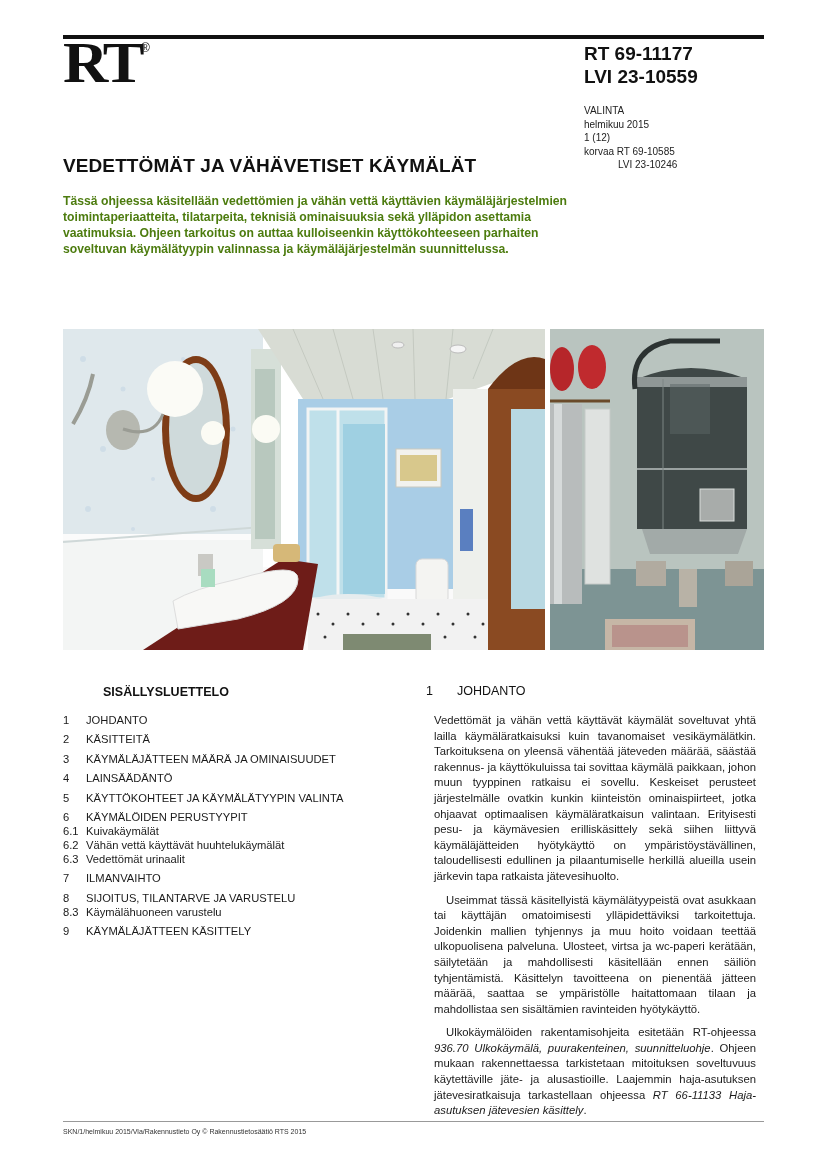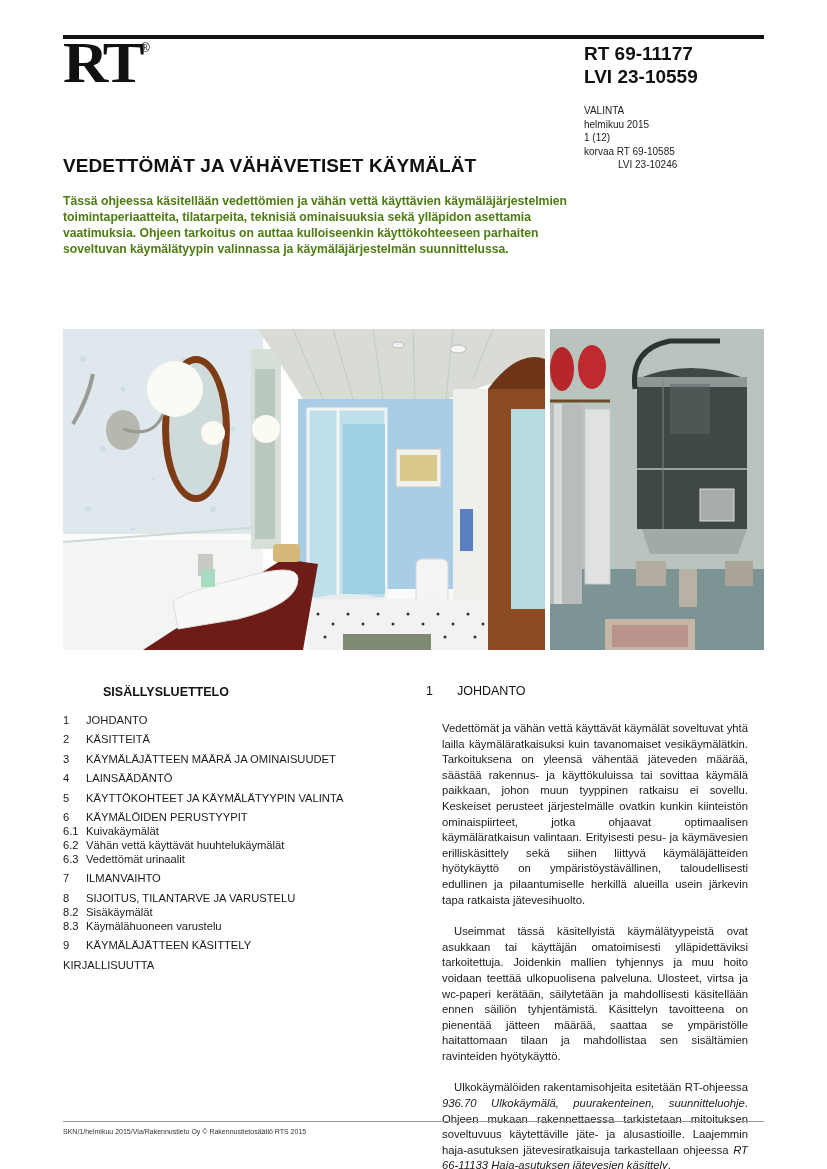--- a/index.html
+++ b/index.html
@@ -31,21 +31,21 @@
   .toc { left: 63px; top: 713px; width: 330px; font-family: "Liberation Sans", sans-serif; font-size: 11.2px; color: #1a1a1a; }
   .toc-row { display: flex; height: 14px; line-height: 14px; }
   .toc-row.main { margin-top: 5.4px; }
   .toc-row.main:first-child { margin-top: 0; }
   .toc-row .num { width: 23px; flex: none; }
   .toc-row.main .label { text-transform: none; }
 
   .sec-head { left: 426px; top: 684px; font-family: "Liberation Sans", sans-serif; font-weight: normal; font-size: 12.5px; color: #111; }
   .sec-head .num { display: inline-block; width: 31px; }
   .body { left: 426px; top: 705px; width: 338px; font-family: "Liberation Sans", sans-serif; font-size: 11.3px; line-height: 15.6px; color: #1a1a1a; text-align: justify; }
-  .body p { margin: 16px; }
+  .body p { margin: 8px; }
   .body p.indent { text-indent: 12px; }
   .body em { font-style: italic; }
 
   .foot-rule { left: 63px; top: 1121px; width: 701px; height: 1px; background: #999; }
   .footer { left: 63px; top: 1128px; font-family: "Liberation Sans", sans-serif; font-size: 7px; color: #333; }
 </style>
 </head>
 <body>
 
 <div class="abs top-rule"></div>
@@ -244,33 +244,26 @@
     </div>
   <div class="toc-row main">
       <span class="num">7</span>
       <span class="label">ILMANVAIHTO</span>
     </div>
   <div class="toc-row main">
       <span class="num">8</span>
       <span class="label">SIJOITUS, TILANTARVE JA VARUSTELU</span>
     </div>
   <div class="toc-row">
-      <span class="num">8.2</span>
-      <span class="label">Sisäkäymälät</span>
-    </div>
-  <div class="toc-row">
       <span class="num">8.3</span>
       <span class="label">Käymälähuoneen varustelu</span>
     </div>
   <div class="toc-row main">
       <span class="num">9</span>
       <span class="label">KÄYMÄLÄJÄTTEEN KÄSITTELY</span>
-    </div>
-  <div class="toc-row main">
-      <span class="label">KIRJALLISUUTTA</span>
     </div>
 </div>
 
 <div class="abs sec-head">
   <span class="num">1</span><span>JOHDANTO</span>
 </div>
 
 <div class="abs body">
   <p>Vedettömät ja vähän vettä käyttävät käymälät soveltuvat yhtä lailla käymäläratkaisuksi kuin tavanomaiset vesikäymälätkin. Tarkoituksena on yleensä vähentää jäteveden määrää, säästää rakennus- ja käyttökuluissa tai sovittaa käymälä paikkaan, johon muun tyyppinen ratkaisu ei sovellu. Keskeiset perusteet järjestelmälle ovatkin kunkin kiinteistön ominaispiirteet, jotka ohjaavat optimaalisen käymäläratkaisun valintaan. Erityisesti pesu- ja käymävesien erilliskäsittely sekä siihen liittyvä käymäläjätteiden hyötykäyttö on ympäristöystävällinen, taloudellisesti edullinen ja pilaantumiselle herkillä alueilla usein järkevin tapa ratkaista jätevesihuolto.</p>
   <p class="indent">Useimmat tässä käsitellyistä käymälätyypeistä ovat asukkaan tai käyttäjän omatoimisesti ylläpidettäviksi tarkoitettuja. Joidenkin mallien tyhjennys ja muu hoito voidaan teettää ulkopuolisena palveluna. Ulosteet, virtsa ja wc-paperi kerätään, säilytetään ja mahdollisesti käsitellään ennen säiliön tyhjentämistä. Käsittelyn tavoitteena on pienentää jätteen määrää, saattaa se ympäristölle haitattomaan tilaan ja mahdollistaa sen sisältämien ravinteiden hyötykäyttö.</p>

